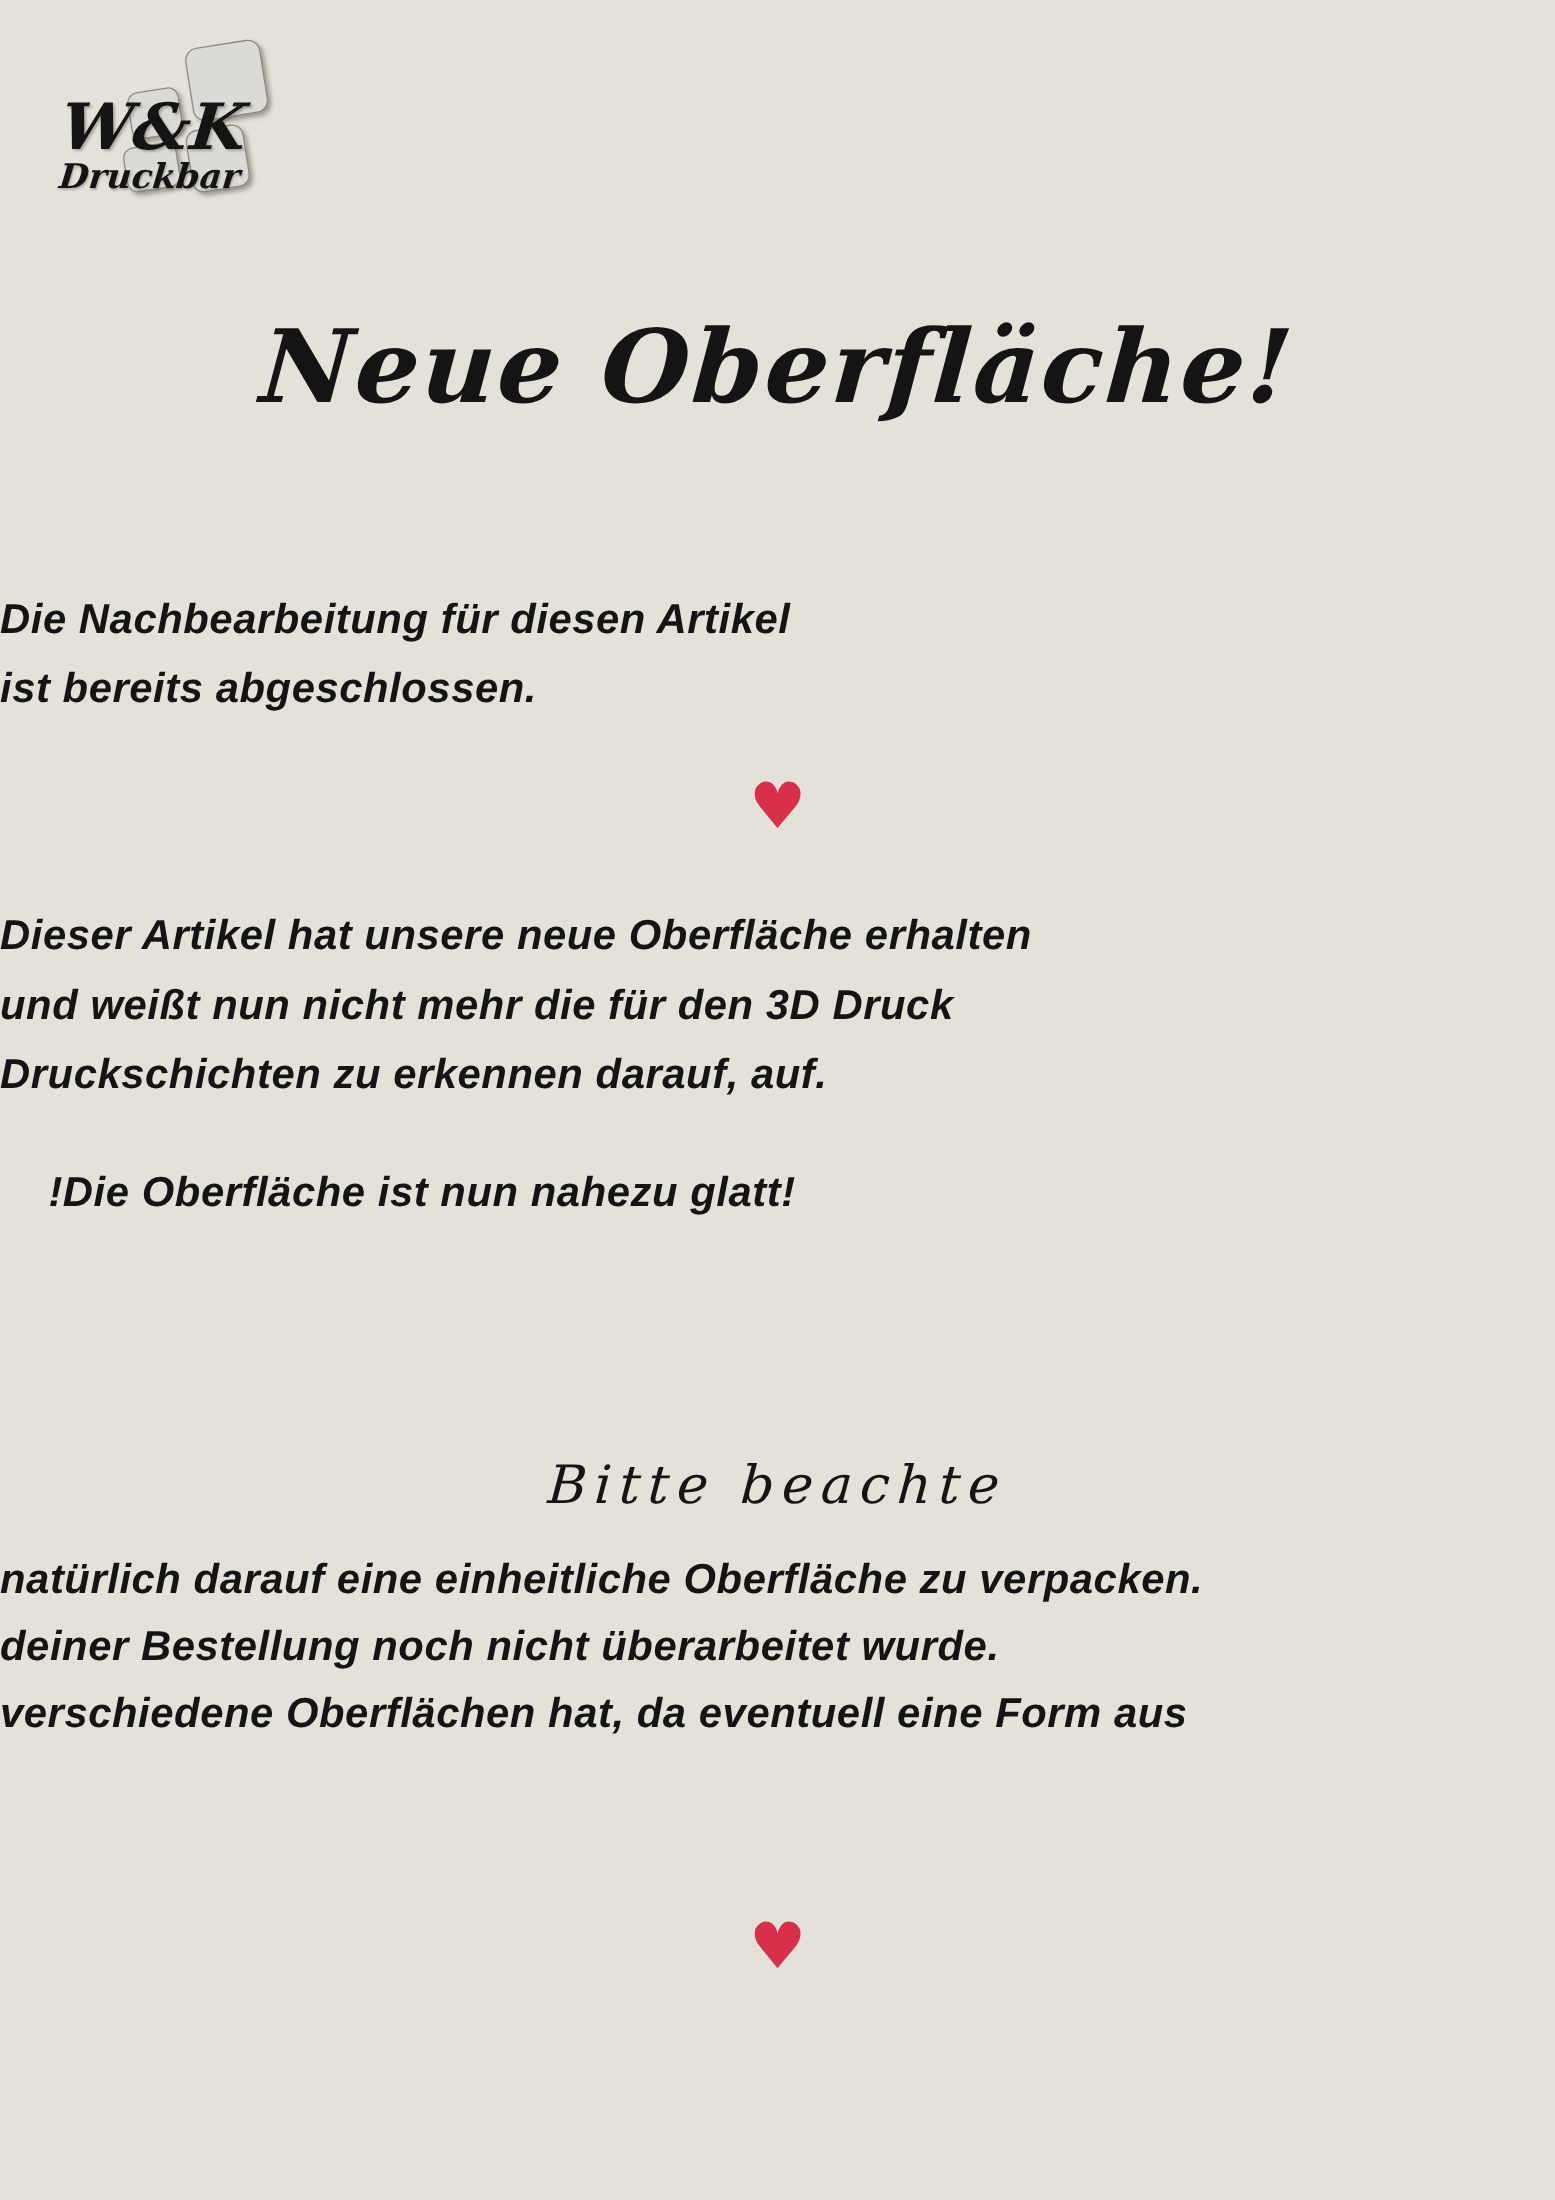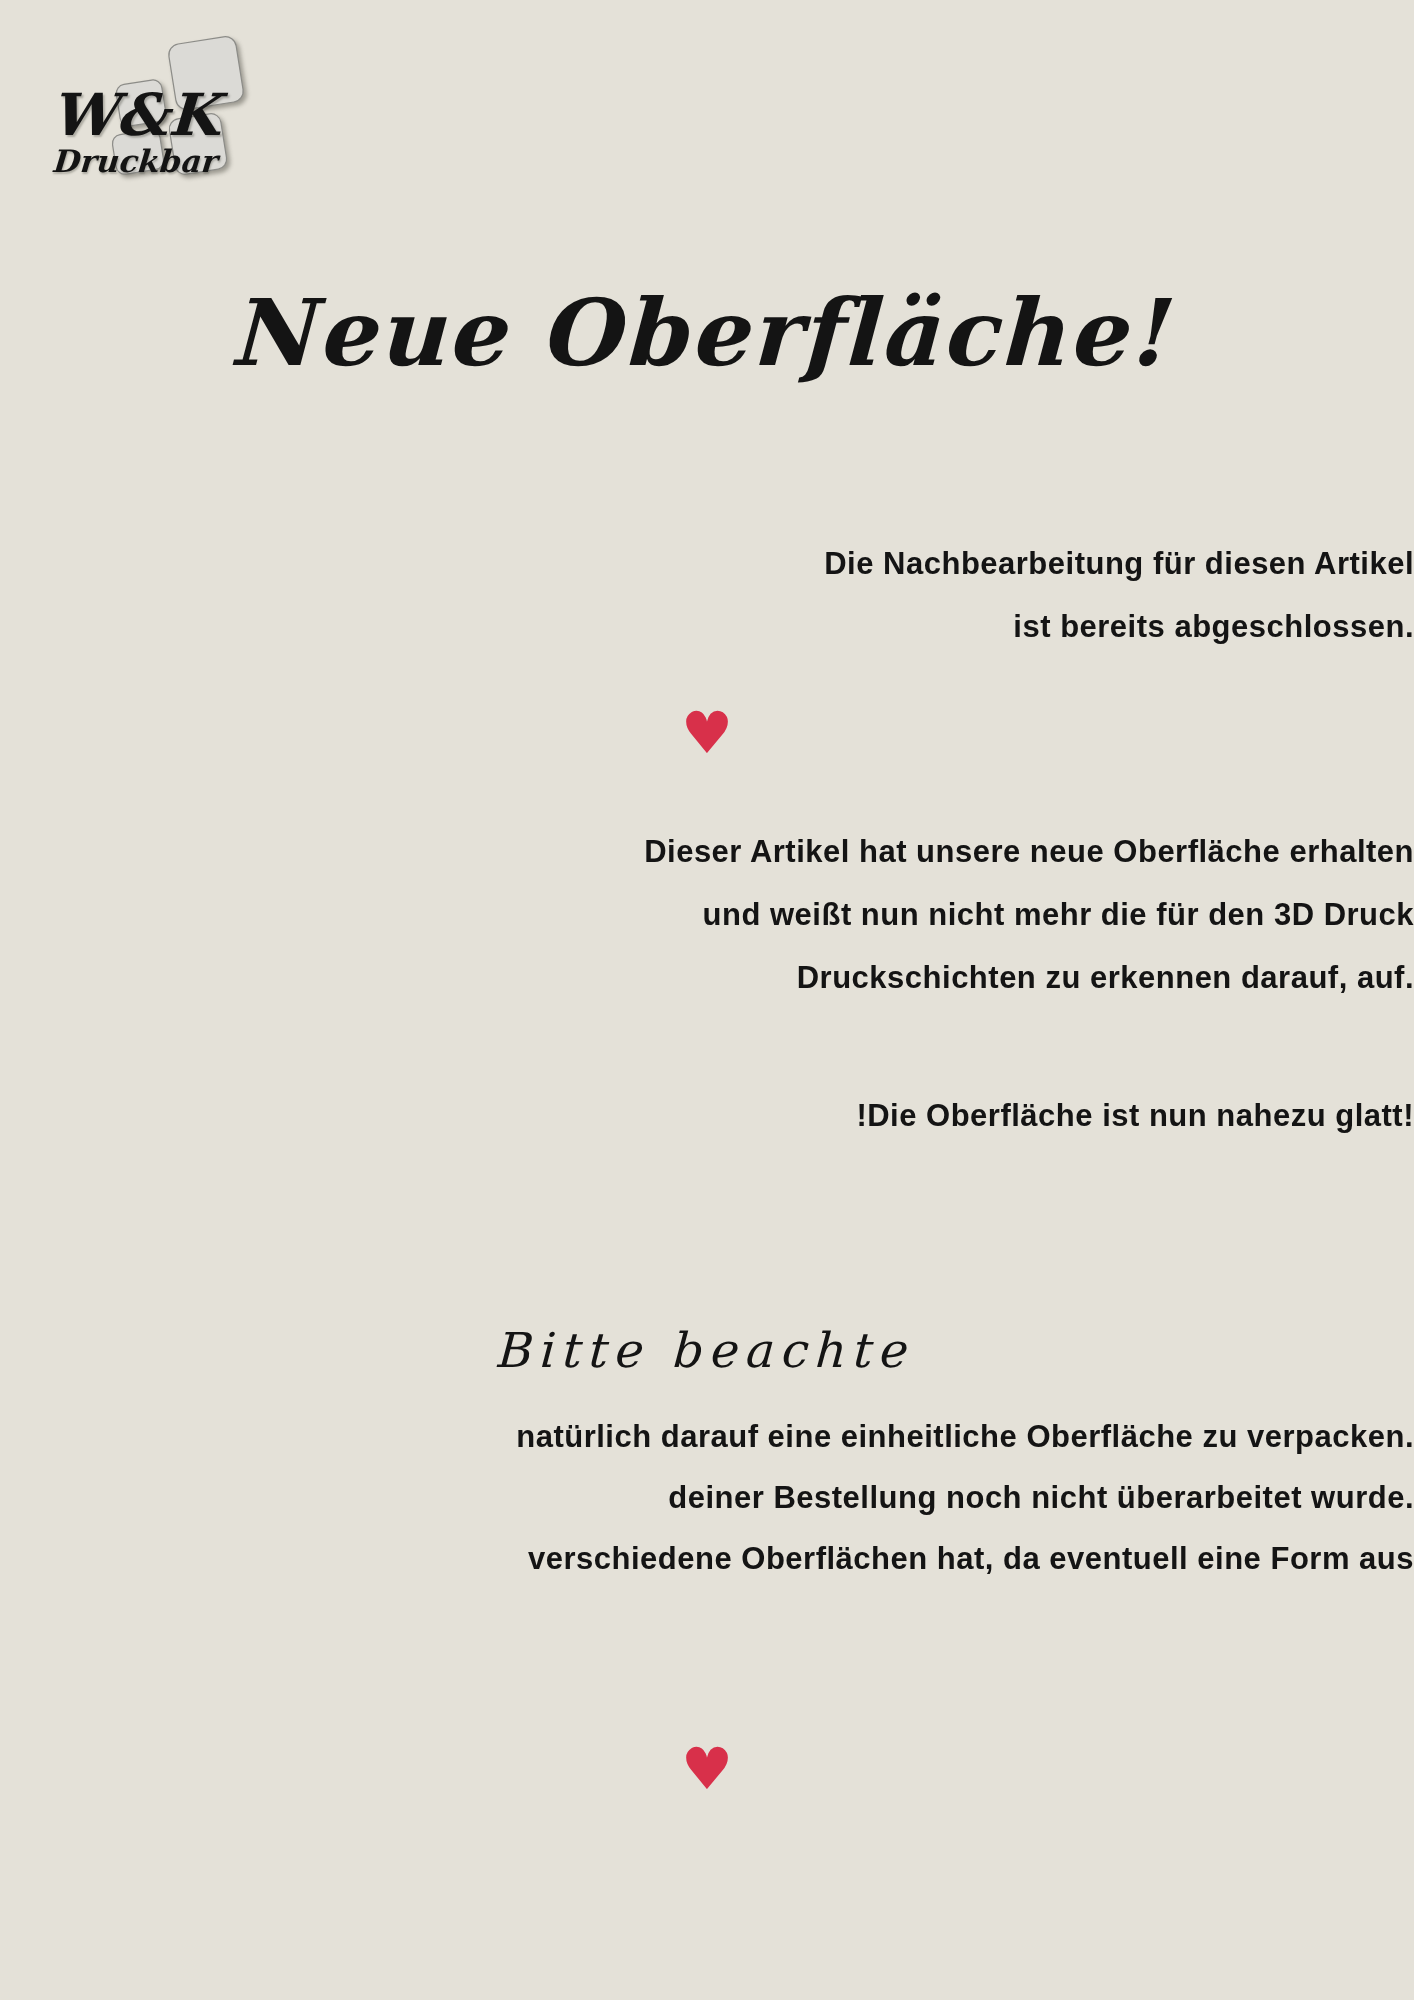--- a/index.html
+++ b/index.html
@@ -47,28 +47,28 @@
     font-family:"DejaVu Serif", serif;
     font-style:italic;font-weight:700;
     font-size:92px;line-height:1.25;
     letter-spacing:2px;
     transform:skewX(-4deg);
   }
 
   
   .body-text{
     position:absolute;left:0;right:0;
-    text-align:right;
-    font-weight:700;
-    font-size:31px;line-height:63px;
+    text-align:left;
+    font-weight:700;font-style:italic;
+    font-size:38px;line-height:63px;
     letter-spacing:.5px;
   }
   .intro{top:532px;}
   .details{top:820px;}
-  .highlight{top:1086px;line-height:60px;}
+  .highlight{top:1054px;line-height:60px;padding-left:44px;}
   .note-body{top:1406px;line-height:61px;}
 
   
   .note-heading{
     position:absolute;top:1322px;left:0;right:0;
     text-align:center;
     font-family:"DejaVu Serif", serif;
     font-style:italic;font-weight:400;
     font-size:48px;line-height:1.2;
     letter-spacing:7px;

